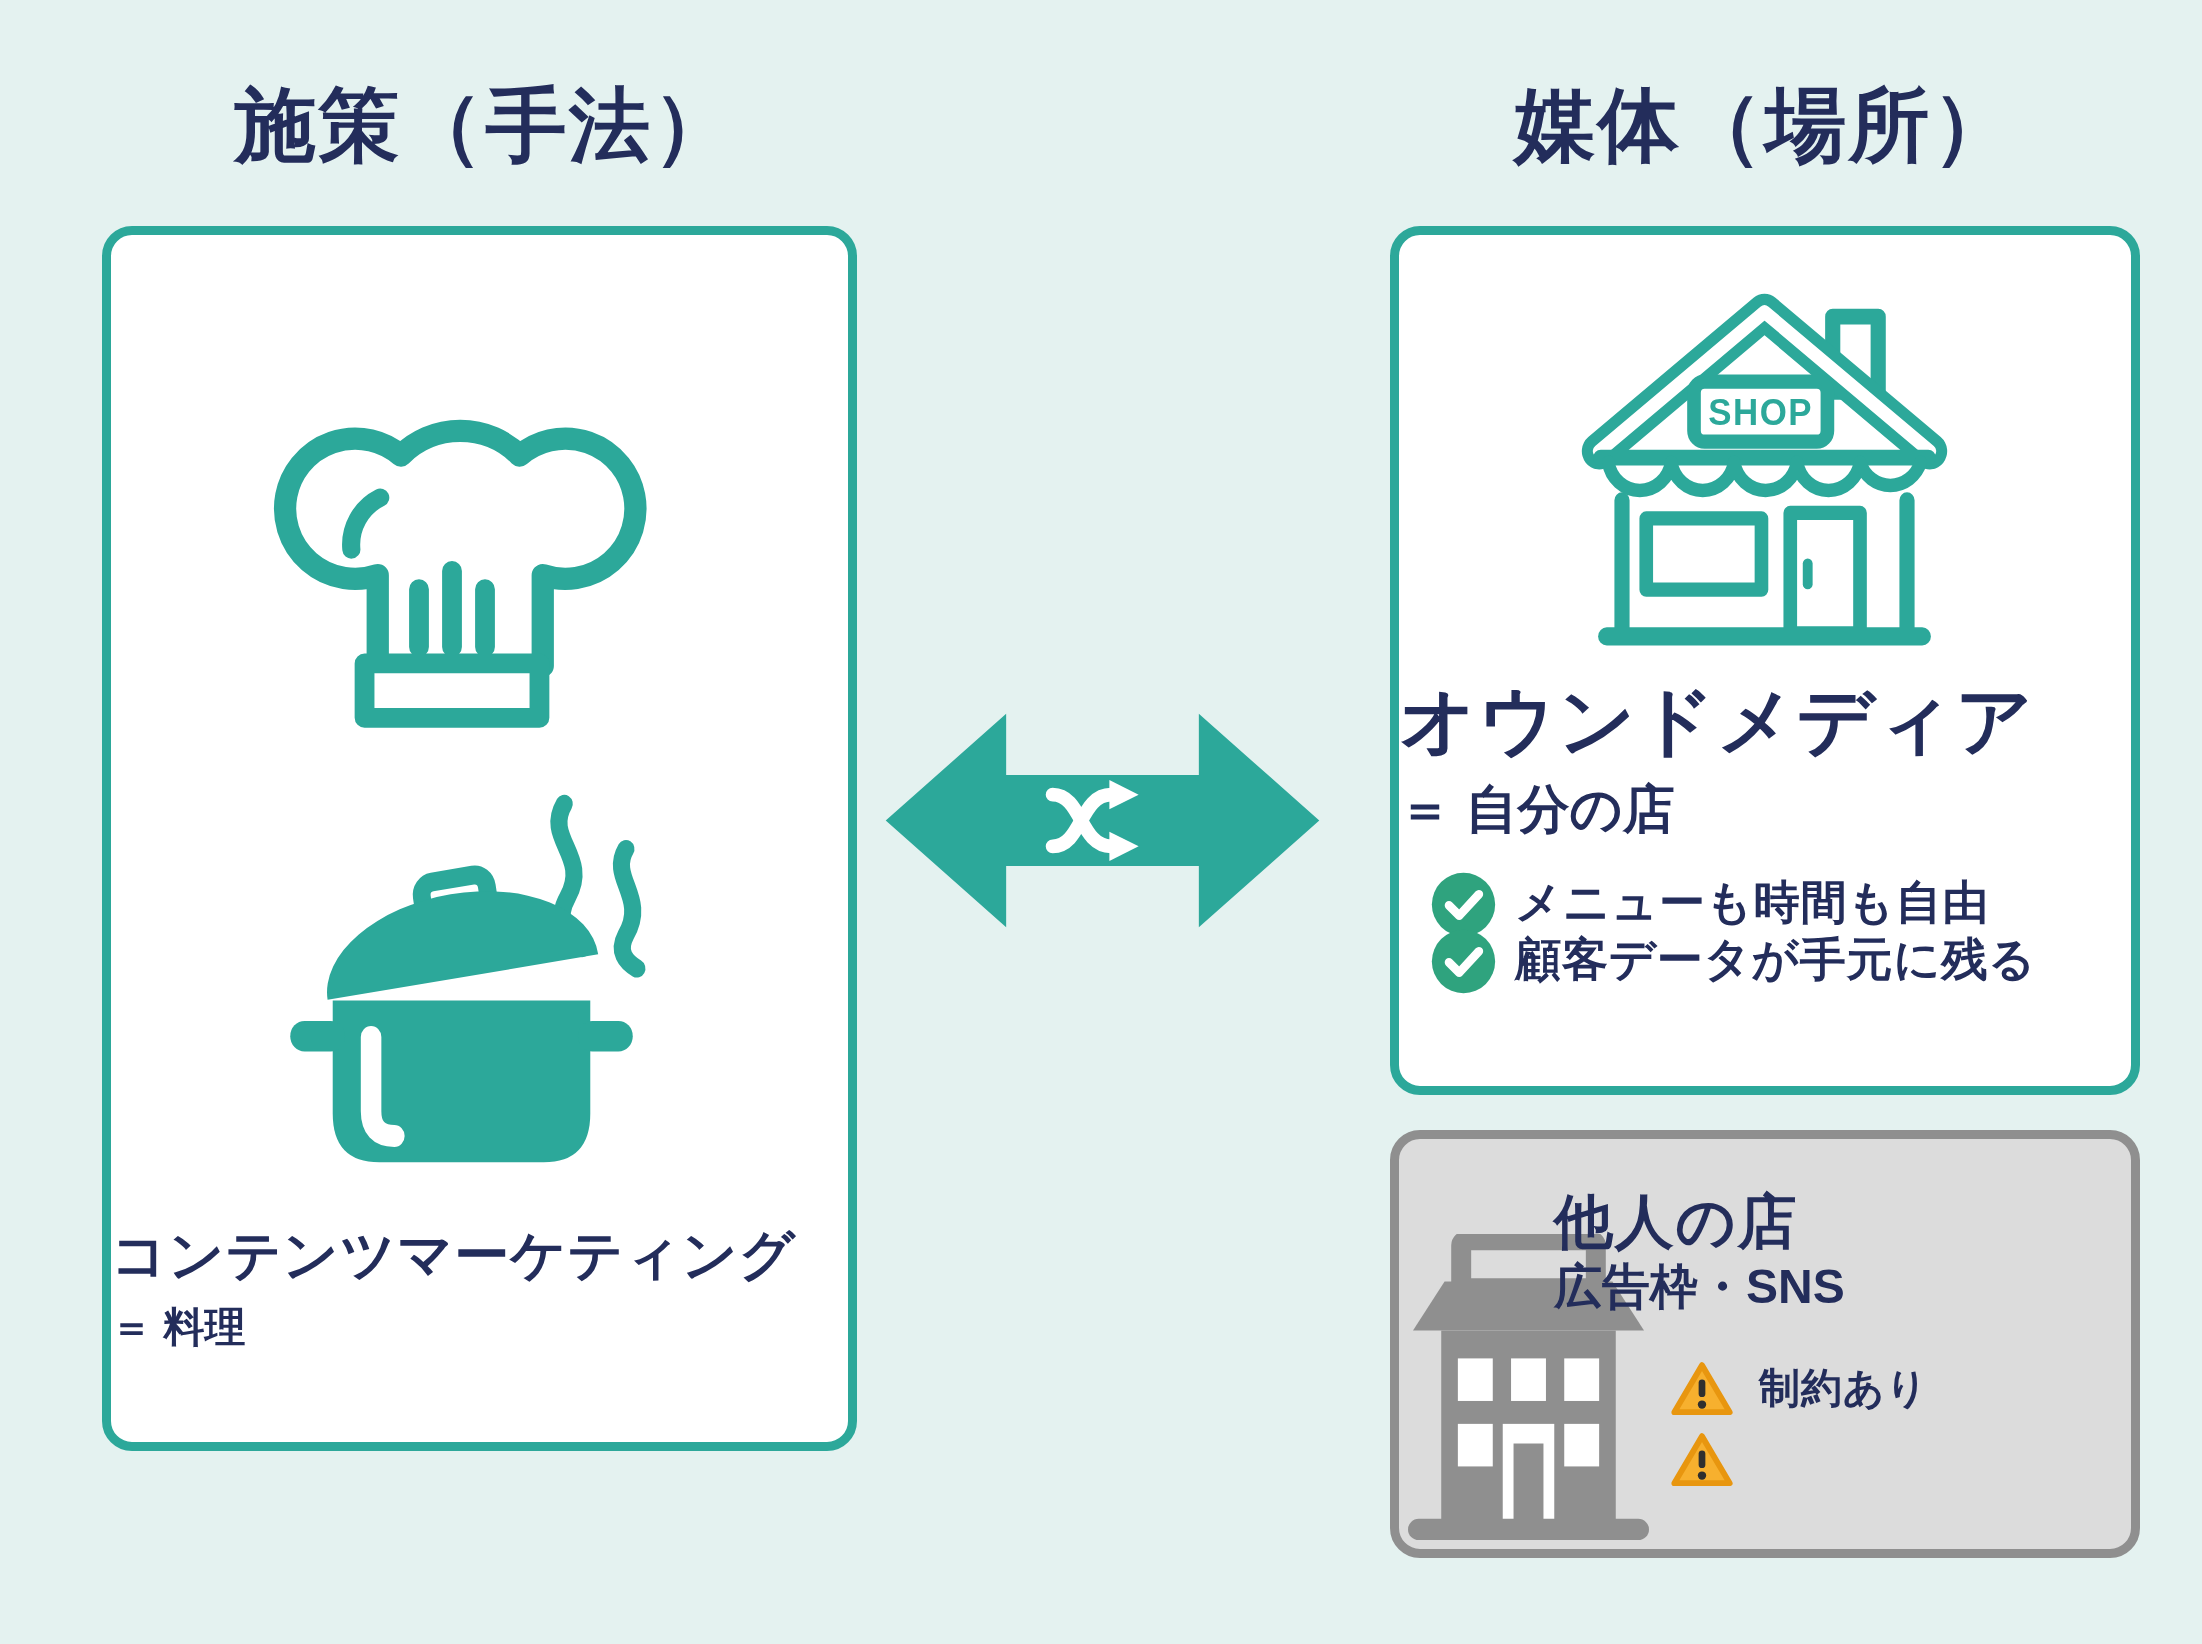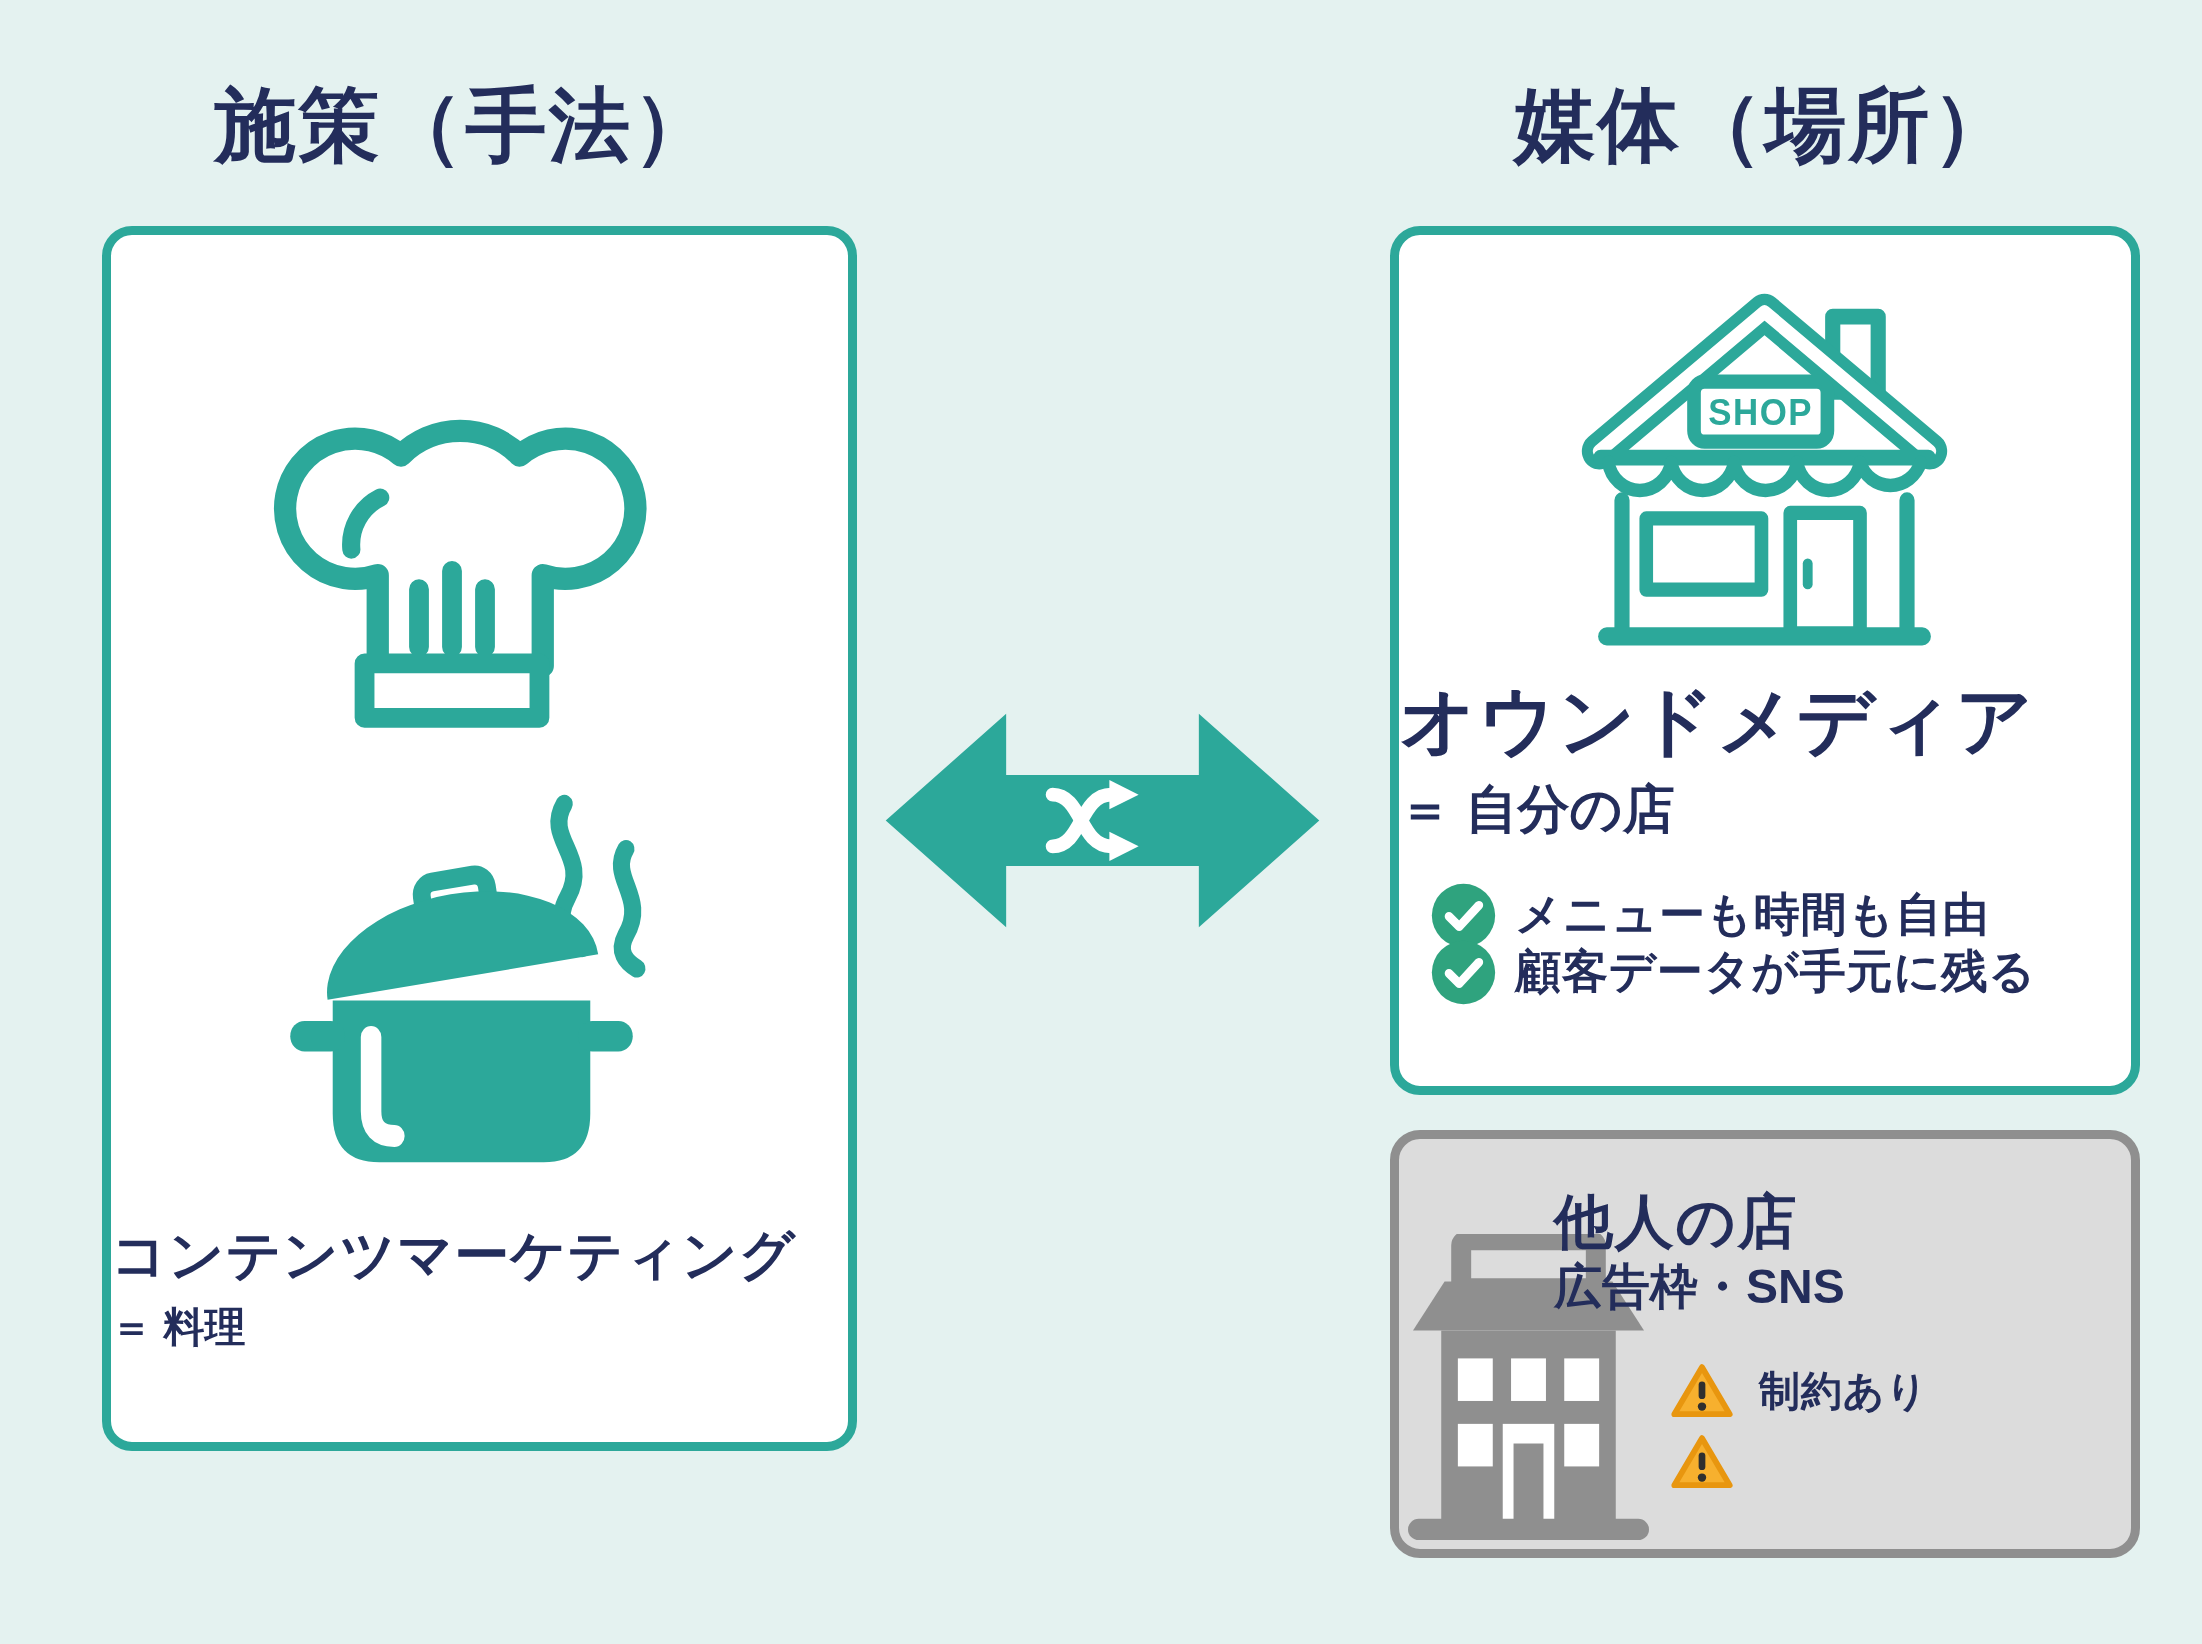--- a/index.html
+++ b/index.html
@@ -10,30 +10,30 @@
   .card.gray{background:var(--card-gray-bg,#dcdcdc);border-color:var(--card-gray-border,#8f8f8f)}
   .abs{position:absolute}
   .navy{color:var(--navy,#232d5b)}
   .center{text-align:left}
   .st{stroke:var(--teal,#2ca89a);fill:none;stroke-linecap:round;stroke-linejoin:round}
   .ft{fill:var(--teal,#2ca89a)}
   .fw{fill:#fff}
   .sw{stroke:#fff;fill:none;stroke-linecap:round;stroke-linejoin:round}
   .fg{fill:var(--icon-gray,#8f8f8f)}
   .sg{stroke:var(--icon-gray,#8f8f8f);fill:none;stroke-linecap:round;stroke-linejoin:round}
-  .row{position:absolute;display:flex;align-items:center}
+  .row{position:absolute;display:flex;align-items:flex-start}
   .check-label{font-size:46px;color:var(--navy,#232d5b);letter-spacing:0.9px;white-space:nowrap}
   .warn-label{font-size:41px;color:var(--navy,#232d5b);letter-spacing:0.9px;white-space:nowrap}
 </style>
 </head>
 <body>
 
 <div id="page">
 
-  <div class="hdr" style="left:87px;top:79px;width:757px">施策（手法）</div>
+  <div class="hdr" style="left:107px;top:79px;width:757px">施策（手法）</div>
   <div class="hdr" style="left:1390px;top:79px;width:750px">媒体（場所）</div>
 
   <div class="card" style="left:102px;top:226px;width:755px;height:1225px">
 
     <svg class="abs" style="left:143px;top:138px" width="396" height="396" viewBox="0 0 480 480" preserveAspectRatio="none">
       <path class="st fw" stroke-width="27" d="M150 355 V245 A85 85 0 1 1 178 100 A102 102 0 0 1 322 100 A85 85 0 1 1 350 245 V355"></path>
       <path class="st" stroke-width="24" d="M200 262 V332 M240 240 V332 M280 262 V332"></path>
       <rect class="st fw" stroke-width="24" x="134" y="352" width="212" height="66"></rect>
       <path class="st" stroke-width="22" d="M118 214 A64 64 0 0 1 153 151"></path>
     </svg>

